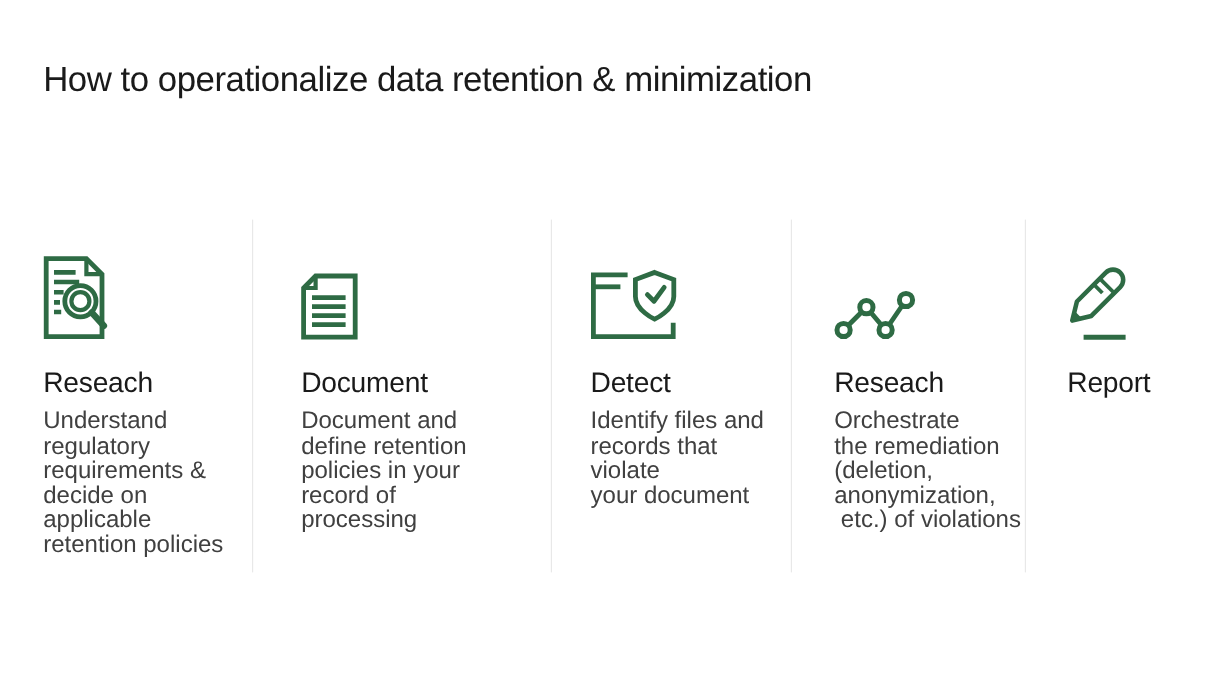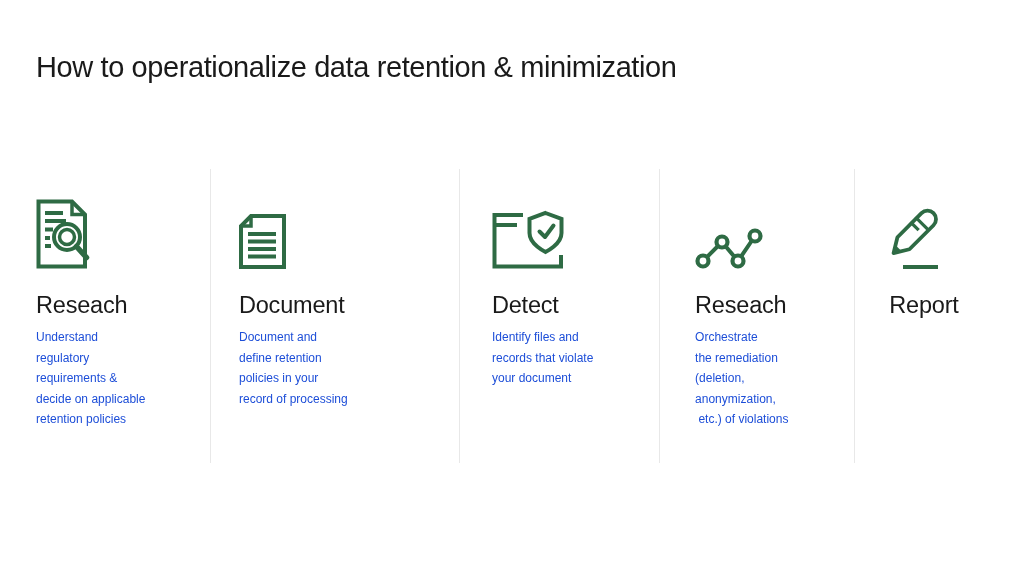--- a/index.html
+++ b/index.html
@@ -17,27 +17,27 @@
     margin:0;
     font-size:29px;
     font-weight:400;
     letter-spacing:-0.4px;
     line-height:34px;
     color:#1a1a1a;
     text-align:right;
   }
   .steps {
     position:absolute;
-    left:36px; top:169px;
+    left:36px; top:183px;
     width:988px; height:294px;
     display:flex;
   }
   .col { box-sizing:border-box; }
   .col:nth-child(1){ width:177px; }
-  .col:nth-child(2){ width:205px; padding-left:28px; border-left:1px solid #e8e8e8; }
+  .col:nth-child(2){ width:205px; padding-left:40px; border-left:1px solid #e8e8e8; }
   .col:nth-child(3){ width:203px; padding-left:32px; border-left:1px solid #e8e8e8;margin-left:47px; }
   .col:nth-child(4){ width:198px; padding-left:35px; border-left:1px solid #e8e8e8; }
   .col:nth-child(5){ width:172px; padding-left:34px; border-left:1px solid #e8e8e8; }
   .icon-area {
     height:100px;
     display:flex;
     align-items:flex-end;
   }
   .icon {
     color:var(--accent,#2E6B44);
@@ -47,23 +47,23 @@
   .step-heading {
     margin:22px 0 0;
     font-size:23.5px;
     font-weight:400;
     letter-spacing:-0.2px;
     line-height:28px;
     color:#1a1a1a;
   }
   .step-desc {
     margin:8px 0 0;
-    font-size:12px;
+    font-size:20px;
     line-height:20.6px;
-    color:#1d4ed8;
+    color:#404040;
     white-space:pre-line;
   }
 </style>
 </head>
 <body>
 
 <h1 class="page-title">How to operationalize data retention &amp; minimization</h1>
 
 <div class="steps">
 

